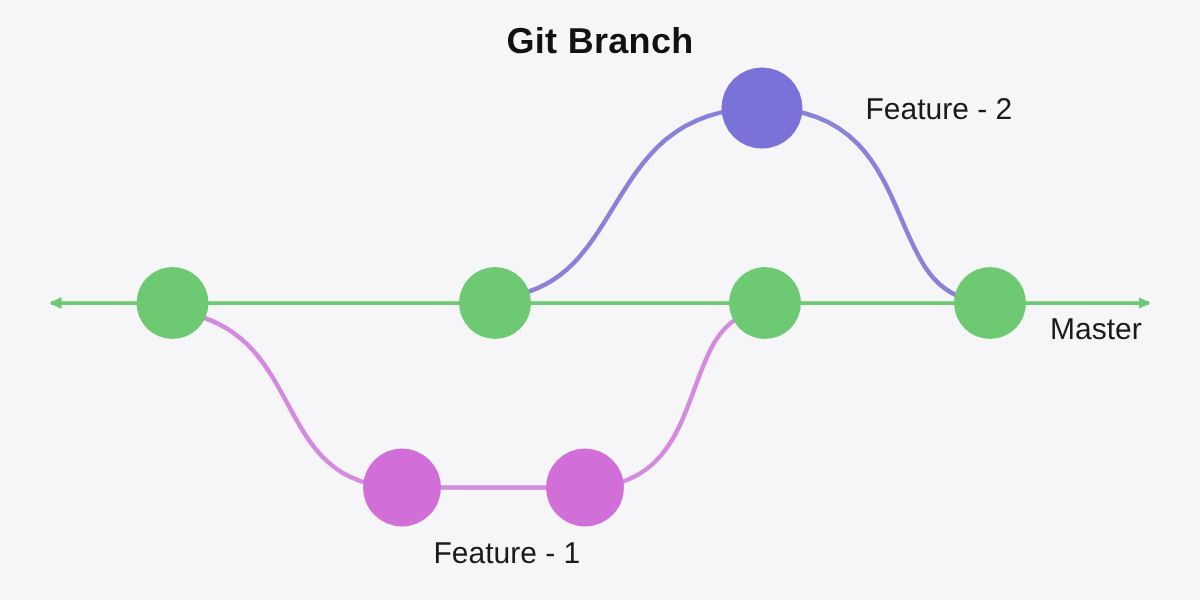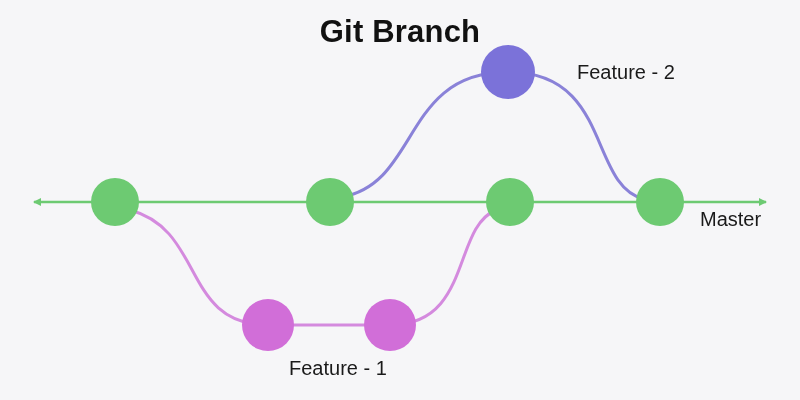--- a/index.html
+++ b/index.html
@@ -13,21 +13,21 @@
     background: #f6f6f8;
     font-family: "Liberation Sans", sans-serif;
     overflow: hidden;
   }
   .title {
     position: absolute;
     top: 14px;
     left: 0;
     width: 100%;
     text-align: center;
-    font-size: 31px;
+    font-size: 24px;
     font-weight: bold;
     color: #111111;
     letter-spacing: 0.2px;
   }
   svg.diagram {
     position: absolute;
     top: 0;
     left: 0;
   }
   .branch-label {

